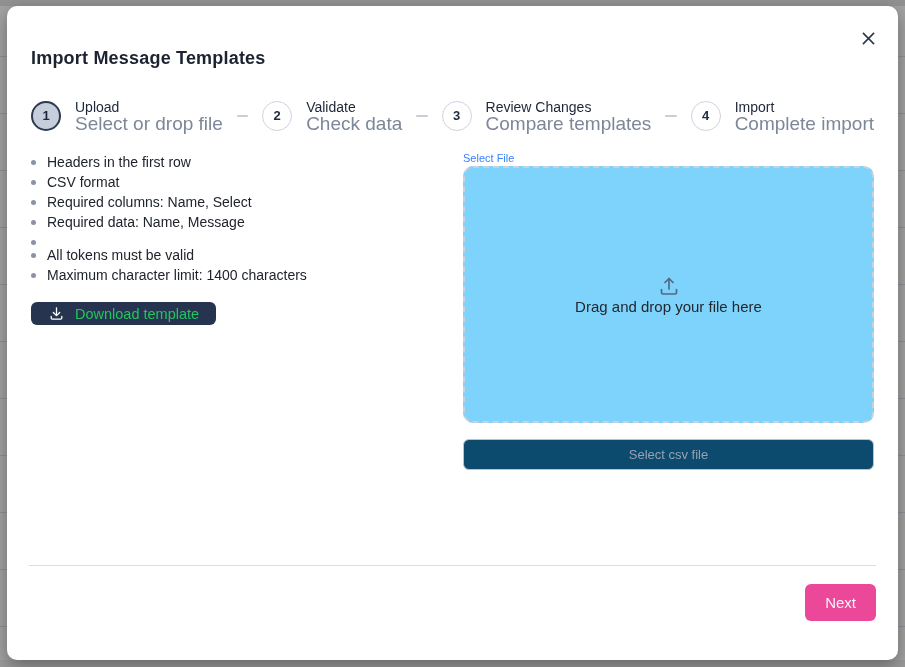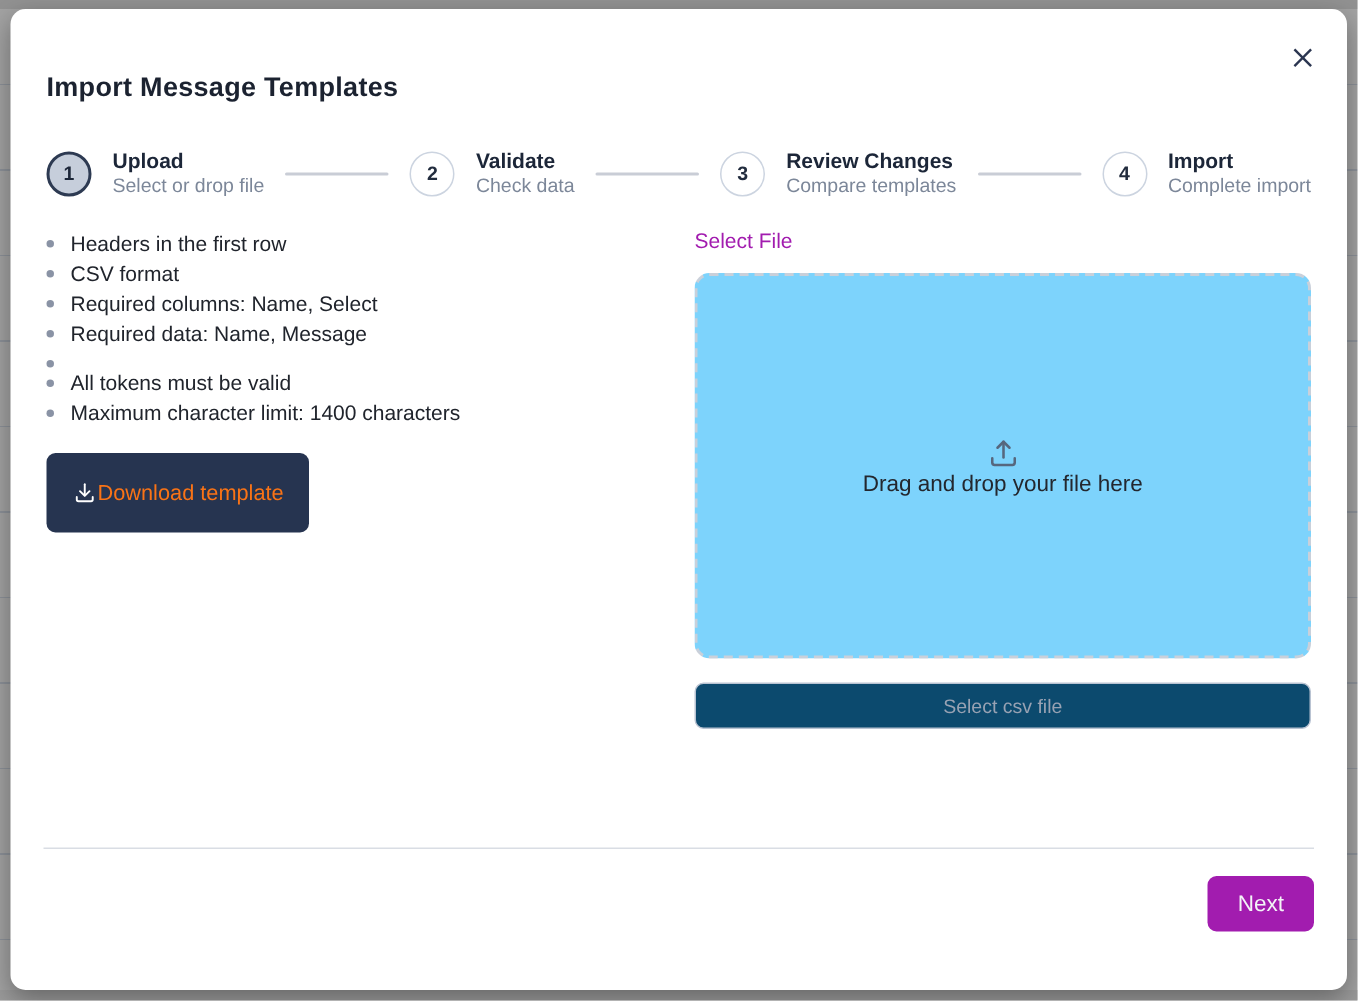--- a/index.html
+++ b/index.html
@@ -36,64 +36,64 @@
   .step { display:flex; align-items:center; gap:14px; flex:0 0 auto; }
   .step-circle {
     width:30px; height:30px; border-radius:50%;
     display:flex; align-items:center; justify-content:center;
     font-size:13px; font-weight:600; color:#222c3e; background:#fff;
     border:1.5px solid #ccd4e0; flex:0 0 auto;
   }
   .step.active .step-circle {
     background:#c6cedb; border:2px solid #2d3a52; color:#1d2739;
   }
-  .step-title { font-size:14px; font-weight:700; color:#1c2638; line-height:17px; }
-  .step-sub { font-size:13px; color:#7c8799; line-height:16px; }
+  .step-title { font-size:14px; font-weight:400; color:#1c2638; line-height:17px; }
+  .step-sub { font-size:19px; color:#7c8799; line-height:16px; }
   .connector { flex:1 1 auto; height:2px; background:#c9cdd6; margin:0 14px; border-radius:1px; }
 
   .step-heading { margin-top:27px; font-size:16px; font-weight:700; color:#44566c; }
 
   .content-row { display:flex; margin-top:20px; justify-content:space-between; }
   .left-col { width:420px; }
   .right-col { width:411px; }
 
   .req-list { list-style:none; }
   .req-list li { display:flex; gap:11px; font-size:14px; color:#20242c; line-height:20px; }
   .bullet { width:5px; height:5px; border-radius:50%; background:#8a93a5; margin-top:8px; flex:0 0 auto; }
 
   .download-btn {
-    margin-top:17px; display:inline-flex; align-items:center; 
-    background:#263450; color:#f97316; border:none; border-radius:6px;
-    padding:18px 17px; font-size:14.5px; cursor:pointer;
+    margin-top:17px; display:inline-flex; align-items:center; gap:10px;
+    background:#263450; color:#22c55e; border:none; border-radius:6px;
+    padding:3px 17px; font-size:14.5px; cursor:pointer;
     font-family:inherit;
   }
   .download-btn svg { width:17px; height:17px; stroke:#ffffff; stroke-width:1.8; fill:none; }
 
-  .file-label { font-size:14px; color:#a21caf; margin-bottom:14px; }
+  .file-label { font-size:11px; color:#3b82f6; margin-bottom:2px; }
   .dropzone {
     height:257px; border:2px dashed #c9d0da; border-radius:10px;
     display:flex; flex-direction:column; align-items:center; justify-content:center;
     background:#7dd3fc; cursor:pointer;
   }
   .dropzone svg { width:24px; height:24px; stroke:#56677e; stroke-width:1.7; fill:none; }
   .dropzone-text { font-size:15px; color:#23272e; }
 
   .select-csv-btn {
     margin-top:16px; width:100%; height:31px; background:#0c4a6e;
     border:1px solid #b9c3d2; border-radius:6px; color:#98a2b3;
     font-size:13px; cursor:pointer; font-family:inherit;
   }
 
   .footer {
     position:absolute; left:22px; right:22px; bottom:39px;
     border-top:1px solid #d9dde4; padding-top:18px;
     display:flex; justify-content:flex-end;
   }
   .next-btn {
-    background:#a21caf; color:#f3f4f7; border:none; border-radius:6px;
+    background:#ec4899; color:#f3f4f7; border:none; border-radius:6px;
     padding:10px 20px; font-size:15px; cursor:default; font-family:inherit;
   }
 </style>
 </head>
 <body>
 
 <div class="backdrop-top"></div>
 <div class="backdrop-bottom"></div>
 
 <div class="modal">

